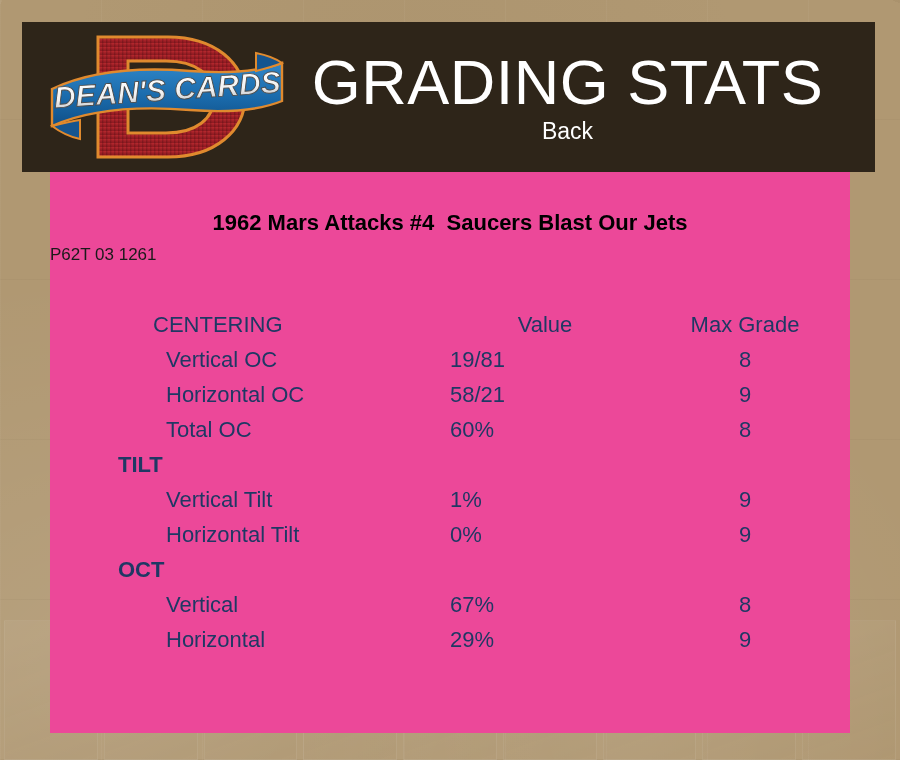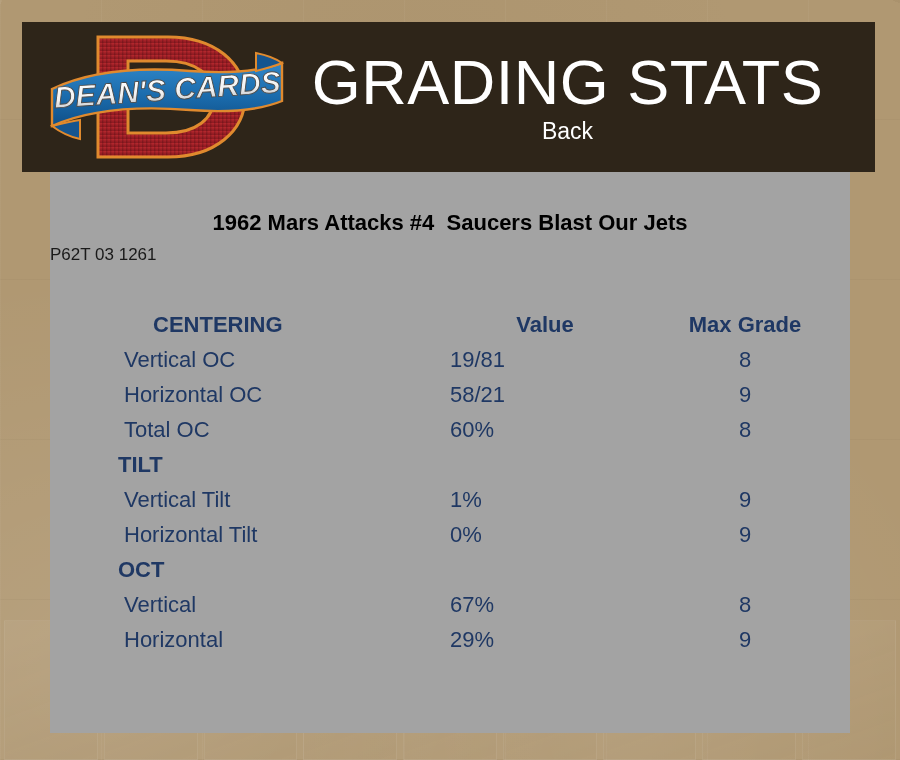--- a/index.html
+++ b/index.html
@@ -97,21 +97,21 @@
     margin-top: 2px;
   }
 
   
   #content-panel {
     position: absolute;
     left: 50px;
     top: 172px;
     width: 800px;
     height: 561px;
-    background-color: #a3a3a3;
+    background-color: #ec4899;
   }
 
   #card-title {
     margin-top: 38px;
     text-align: center;
     font-size: 22px;
     font-weight: bold;
     color: #000000;
     white-space: pre;
   }
@@ -143,31 +143,31 @@
     width: 400px;
   }
   th.col-value, td.col-value {
     width: 190px;
   }
   th.col-grade, td.col-grade {
     text-align: center;
     width: 210px;
   }
   thead th {
-    font-weight: bold;
+    font-weight: normal;
     font-size: 22px;
   }
   th.col-label .hdr-pad { padding-left: 103px; }
   td.col-value, td.col-grade { font-weight: normal; }
 
   tr.section-row td {
     font-weight: bold;
   }
   tr.section-row td.col-label .sec-pad { padding-left: 68px; }
-  tr.item-row td.col-label .item-pad { padding-left: 74px; }
+  tr.item-row td.col-label .item-pad { padding-left: 116px; }
 </style>
 </head>
 <body>
 
 <div id="page">
 
   <div class="bg-texture"></div>
   <div class="bg-cards">
     <div class="c"></div>
     <div class="c"></div>

